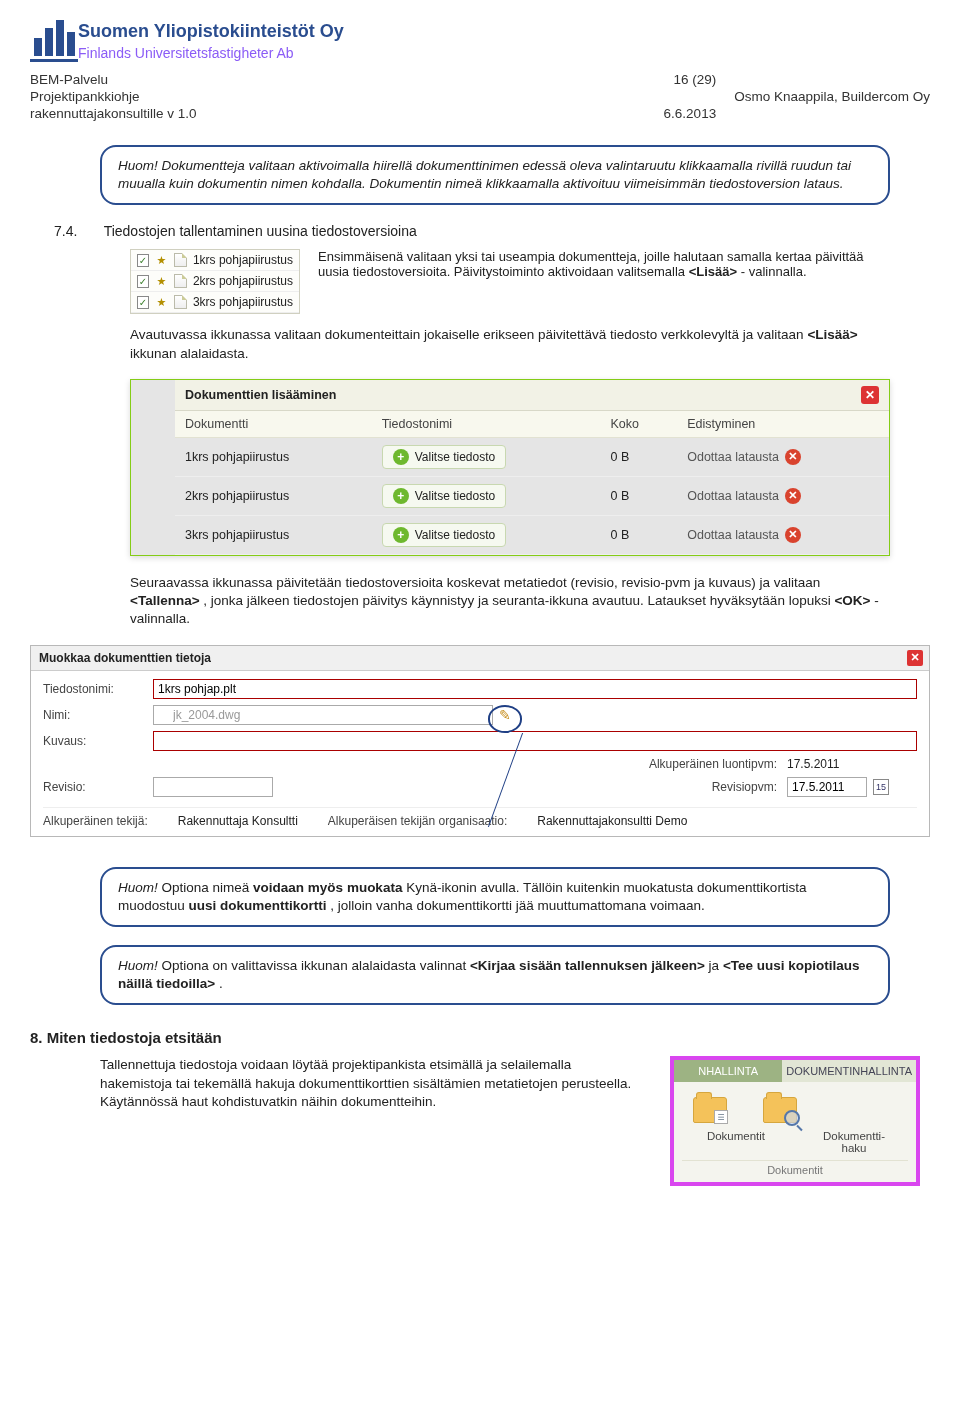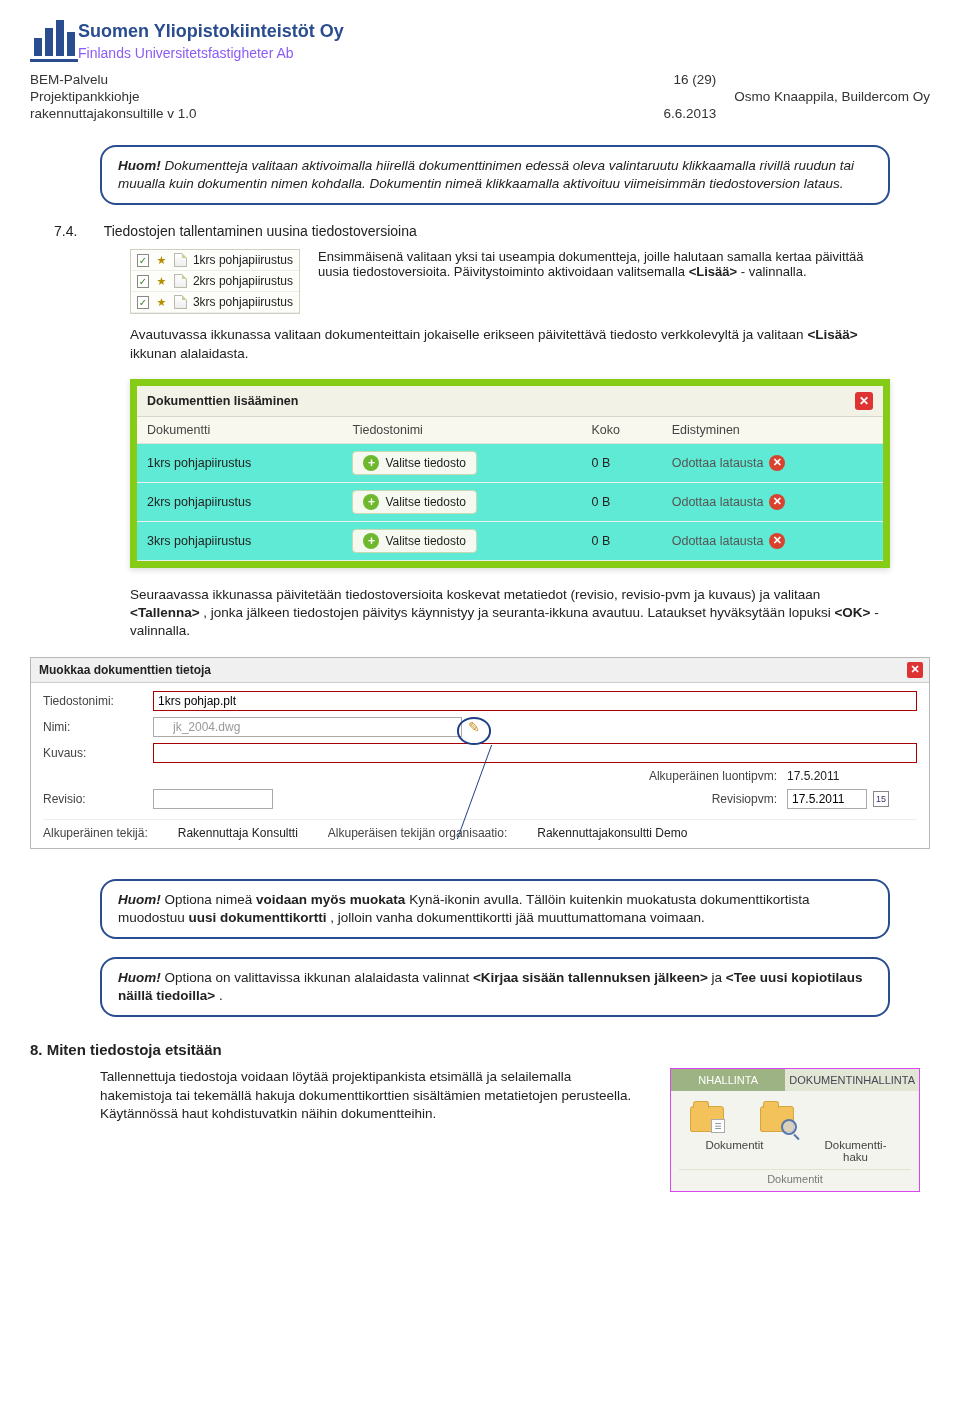--- a/index.html
+++ b/index.html
@@ -42,41 +42,42 @@
   .hm-mid { text-align: left; }
   .hm-right { text-align: right; min-width: 80px; }
   .callout {
     border: 2px solid #2a4d8f;
     border-radius: 16px;
     padding: 10px 16px;
     margin: 10px 40px 18px 70px;
     font-size: 13.5px;
     line-height: 1.35;
   }
-  .callout b.huom { font-style: italic; font-weight: bold; }
+  .callout b.huom { font-style: italic; font-weight: normal; }
   .sec-num { display:inline-block; width:46px; vertical-align:top; }
   .sec-title { font-size: 14px; margin: 14px 0 10px 24px; }
   .indent-block { margin: 0 40px 16px 100px; font-size: 13.5px; line-height: 1.35; }
   .flex74 { display:flex; gap:18px; align-items:flex-start; margin-left:100px; margin-right:40px; }
   .filelist {
     background:#fdfdfa; border:1px solid #d0d0c0; width:170px;
     font-size:12px;
   }
   .filelist-row { display:flex; align-items:center; gap:6px; padding:3px 6px; border-bottom:1px solid #eee; }
   .chk { width:13px; height:13px; border:1px solid #888; background:#fff; display:inline-flex; align-items:center; justify-content:center; font-size:10px; color:#3a7f2a; }
   .star { width:14px; height:14px; display:inline-flex; align-items:center; justify-content:center; font-size:11px; color:#b38f00; }
   .docico { width:14px; height:14px; background:linear-gradient(#fff,#eee); border:1px solid #bba; display:inline-block; position:relative; }
   .docico::after{content:"";position:absolute;right:-1px;top:-1px;border-top:5px solid #fff;border-left:5px solid #cc9;}
   .filelist-row span.fname { white-space:nowrap; }
   .dlg {
     margin: 10px 40px 18px 100px;
-    border:7px solid #84cc16;
+    border:1px solid #84cc16;
     box-shadow: 0 2px 6px rgba(0,0,0,0.15);
-    background:#5eead4;
+    background:#e5e5e5;
     font-size:12.5px;
+    padding-left:44px;
   }
   .dlg-title {
     background:#f2f2e6;
     padding:6px 10px;
     font-weight:bold;
     display:flex; justify-content:space-between; align-items:center;
     border-bottom:1px solid #d8d8c8;
   }
   .close-x {
     width:18px;height:18px;background:#d33;border-radius:3px;color:#fff;
@@ -131,21 +132,21 @@
   .date-box { display:flex; align-items:center; gap:6px; }
   .cal-ico { width:16px;height:16px;border:1px solid #888; background:#fff;display:inline-flex;align-items:center;justify-content:center;font-size:9px;color:#336; }
   .row2-author { grid-column: 1 / span 4; display:flex; gap:30px; align-items:center; padding-top:6px; border-top:1px solid #eee; margin-top:4px; }
 
   .h8 { font-size:15px; font-weight:bold; margin: 24px 0 10px 0; }
   .section8 { display:flex; gap:24px; margin-left:70px; margin-right:10px; }
   .section8 .txt { flex:1; font-size:13.5px; line-height:1.35; }
   .navtabs {
     width:250px;
     background:#f4f4ee;
-    border:1px solid #d946ef;
+    border:4px solid #d946ef;
     font-size:11.5px;
   }
   .tab-row { display:flex; }
   .tab { flex:1; text-align:center; padding:5px 4px; background:#e2e6d5; color:#445; font-size:11px; }
   .tab.inactive { background:#9db383; color:#fff; }
   .iconrow { display:flex; gap:26px; padding:10px 14px 2px 14px; justify-content:flex-start; }
   .ficon { width:44px;height:36px; display:flex;align-items:center;justify-content:center; }
   .folder { width:34px;height:26px;background:#f4c25a;border-radius:3px 3px 2px 2px;position:relative; border:1px solid #d6a63e;}
   .folder::before{content:"";position:absolute;top:-6px;left:2px;width:14px;height:6px;background:#f4c25a;border:1px solid #d6a63e;border-bottom:none;border-radius:3px 3px 0 0;}
   .folder .mag{ position:absolute; right:-4px; bottom:-4px; width:16px;height:16px;border:2px solid #5577aa;border-radius:50%; background:rgba(200,220,255,0.6); }
@@ -287,21 +288,21 @@
     <div class="edit-title">
       <span>Muokkaa dokumenttien tietoja</span>
       <span class="edit-close">✕</span>
     </div>
     <div class="edit-grid">
       <div class="lbl">Tiedostonimi:</div>
       <div style="grid-column:2/span 3;"><input type="text" class="highlight-red" value="1krs pohjap.plt" style=""></div>
 
       <div class="lbl">Nimi:</div>
       <div class="pencil-container" style="grid-column:2/span 3;">
-        <input type="text" style="color: rgb(153, 153, 153); width: 309px; padding-left: 19px;" readonly="" value="jk_2004.dwg">
+        <input type="text" style="color: rgb(153, 153, 153); width: 340px; padding-left: 19px;" readonly="" value="jk_2004.dwg">
         <span class="pencil-wrap">
           <span class="pencil">✎</span>
           <span class="pencil-circle"></span>
           <span class="arrow-line"></span>
         </span>
       </div>
 
       <div class="lbl">Kuvaus:</div>
       <div style="grid-column:2/span 3;"><input type="text" class="highlight-red" style=""></div>
 

